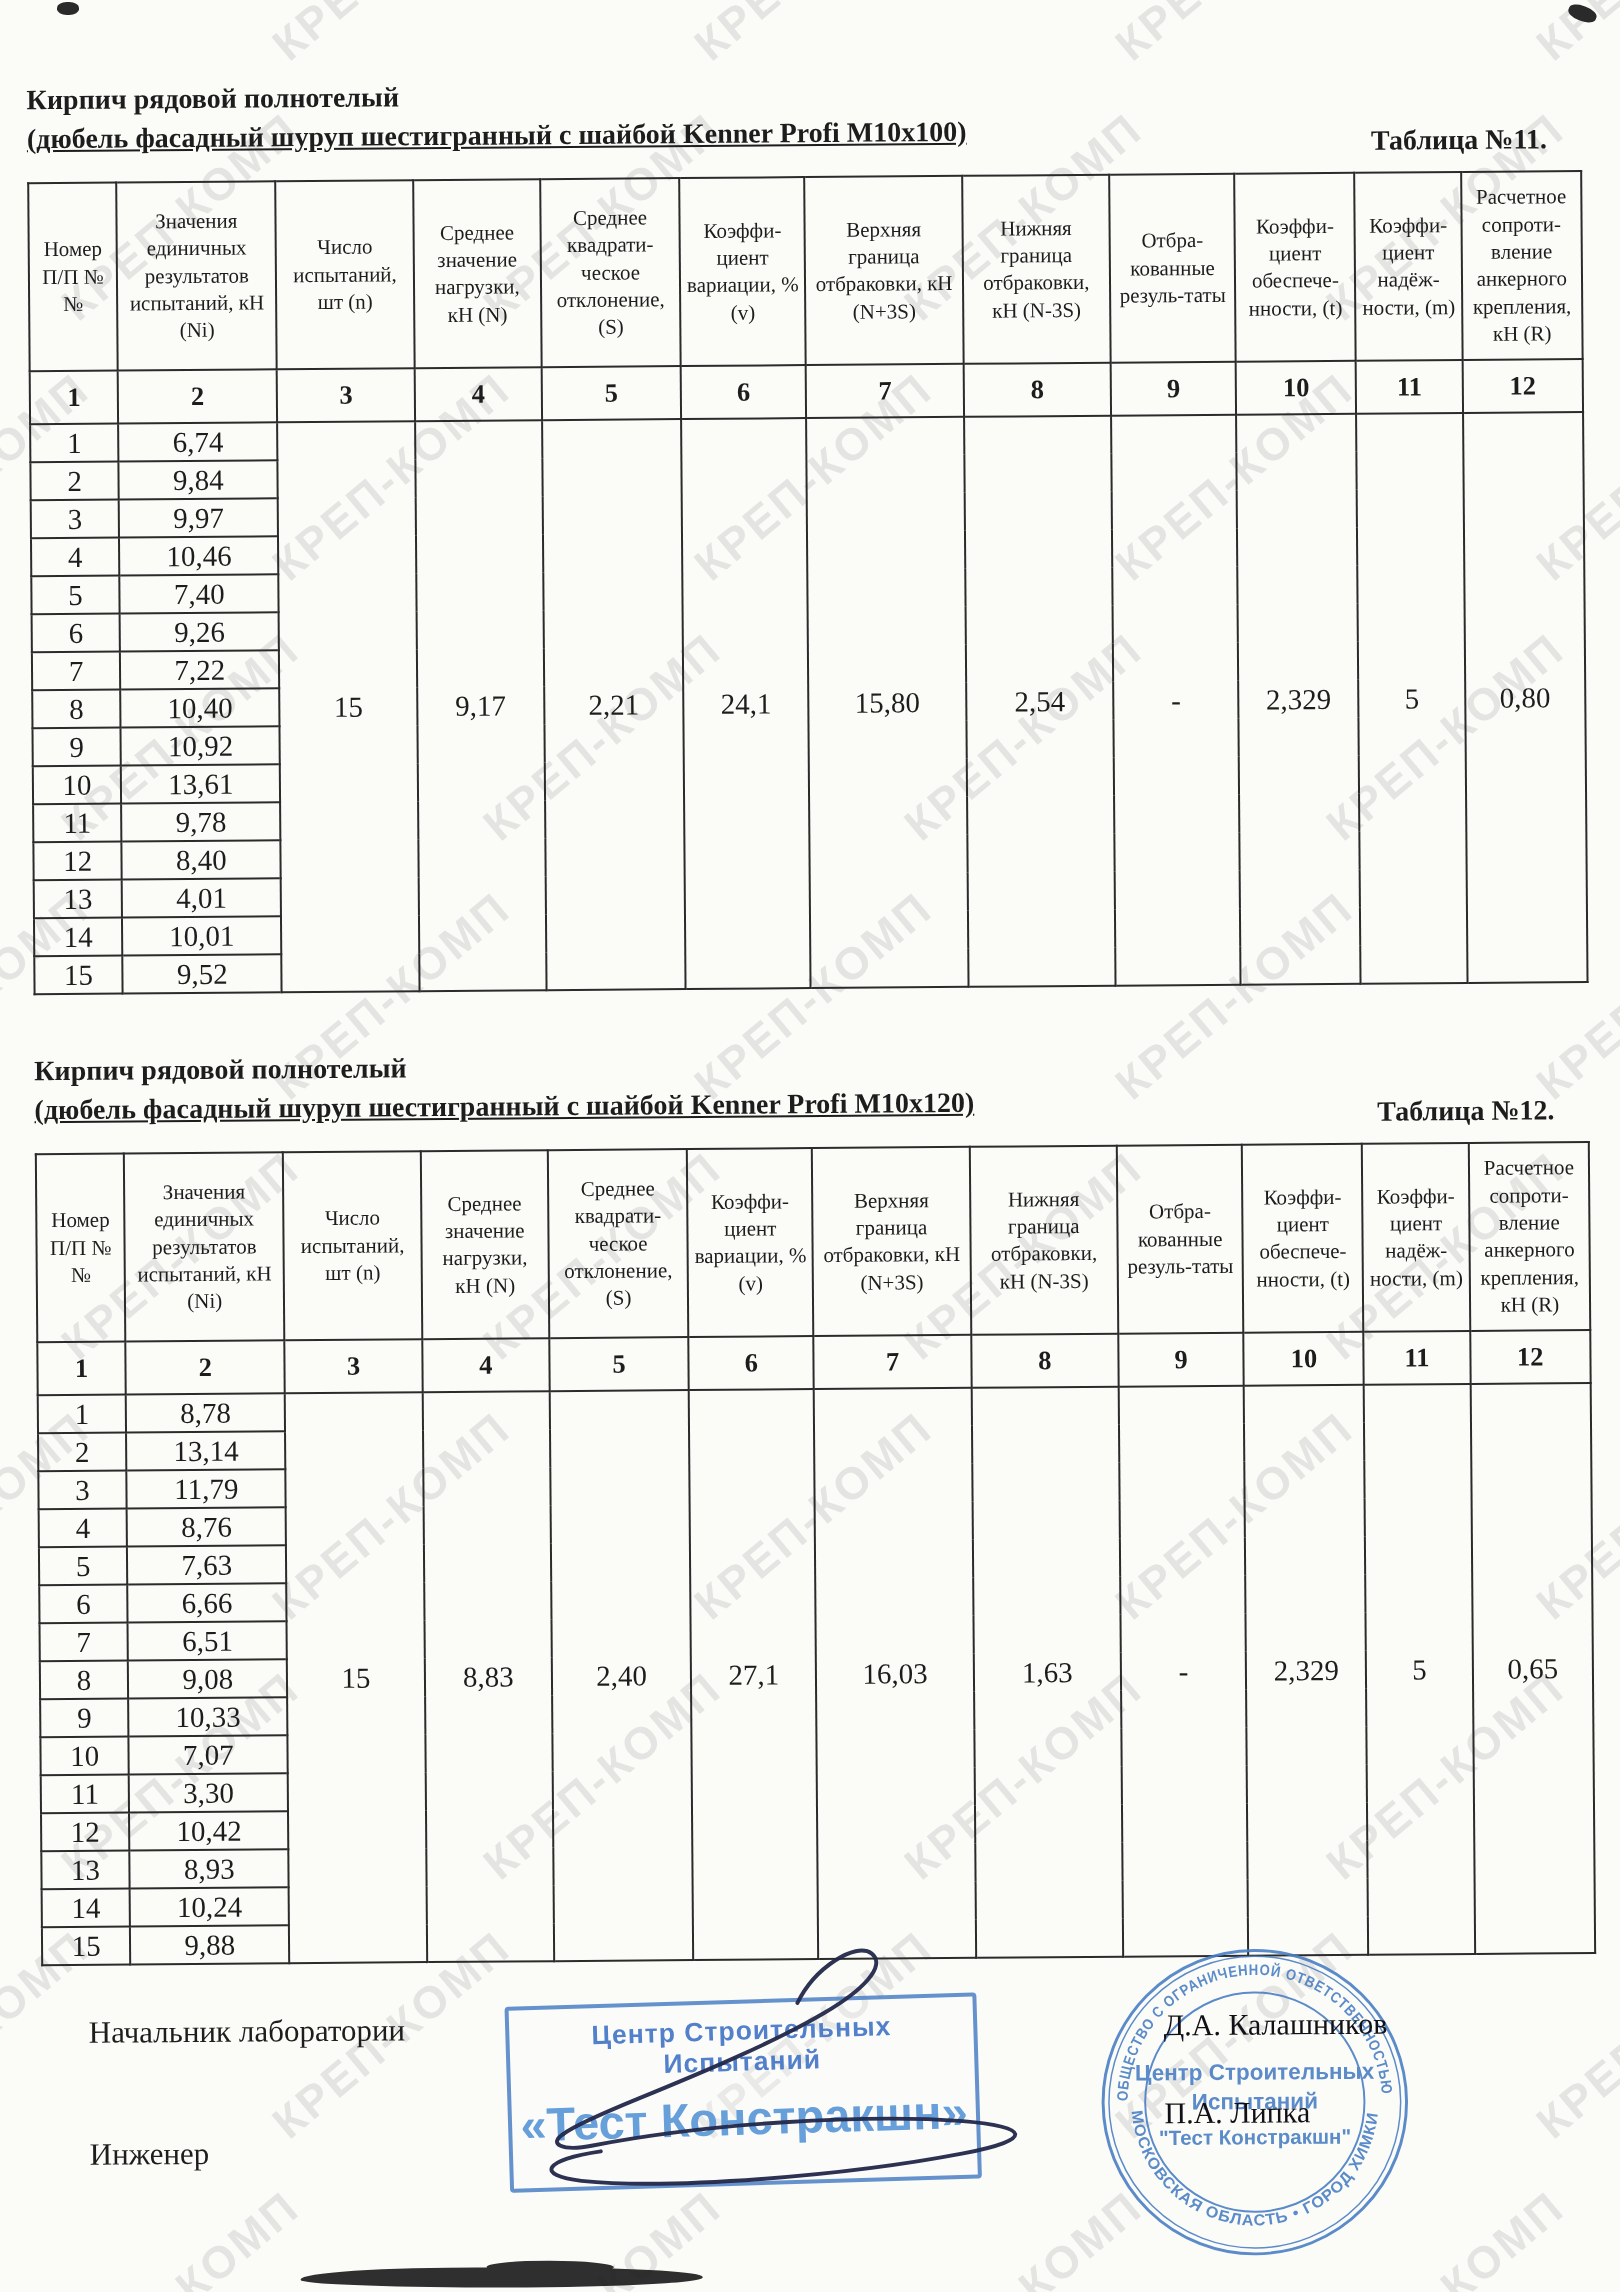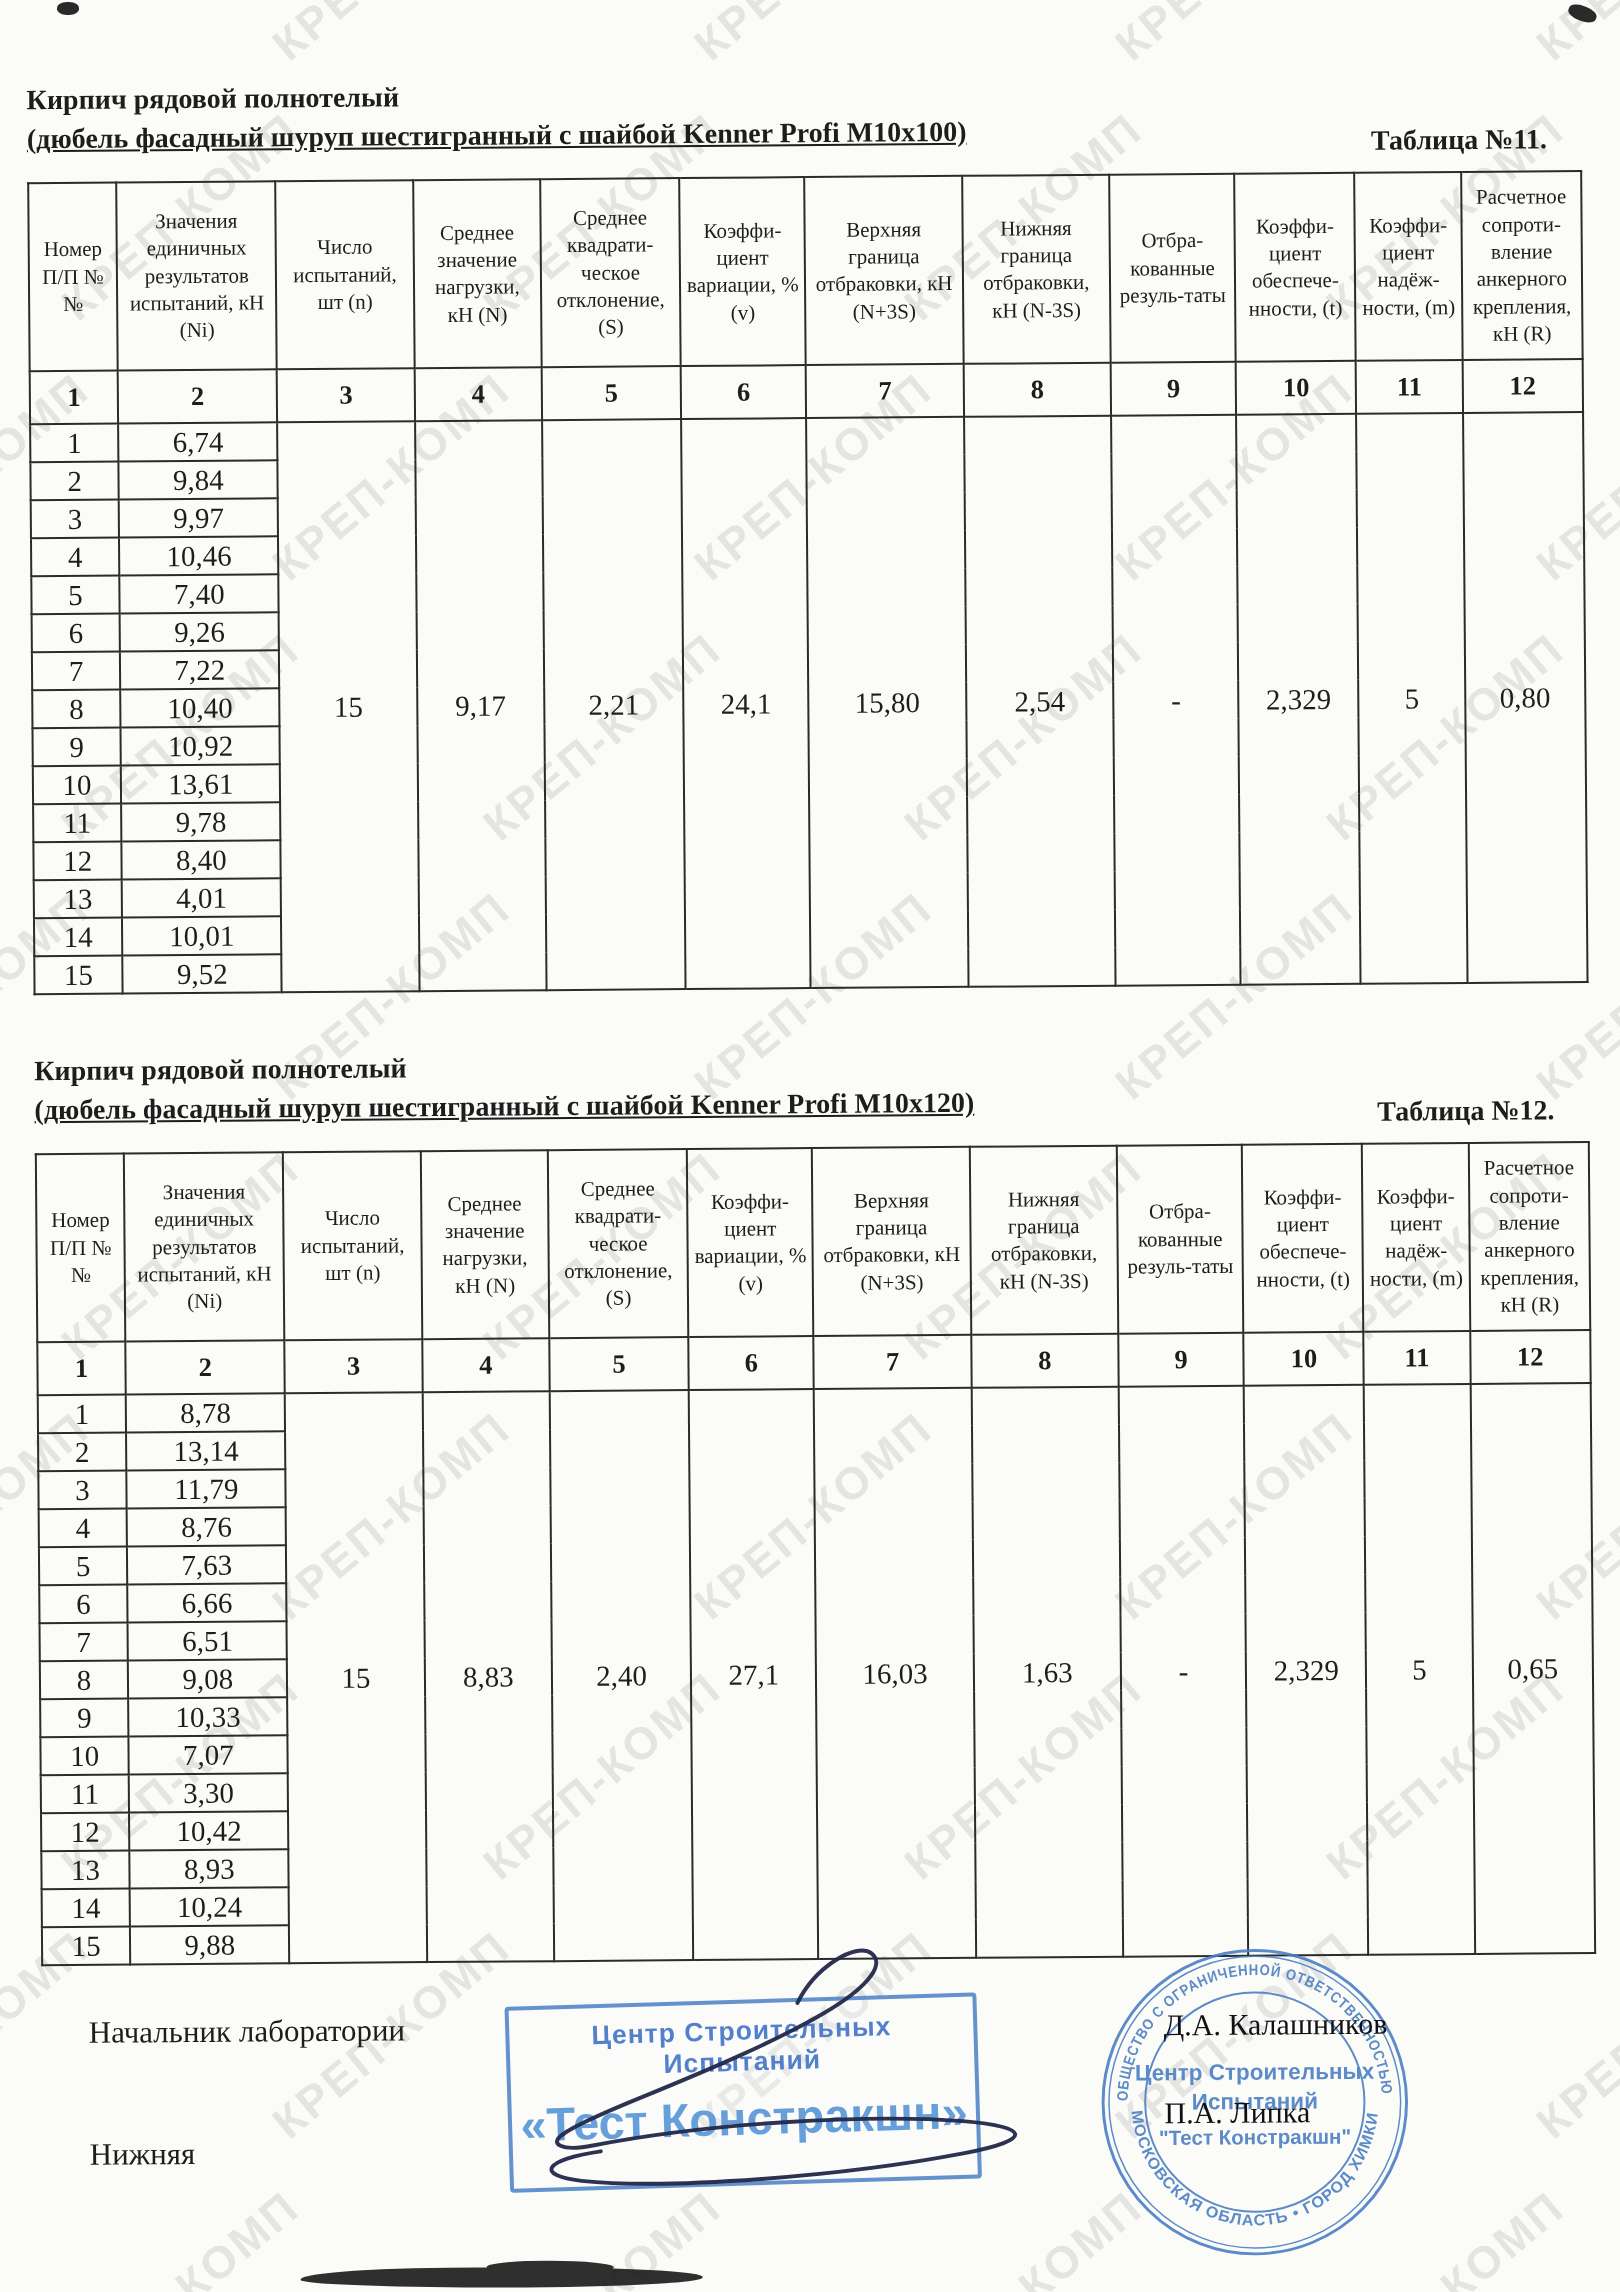--- a/index.html
+++ b/index.html
@@ -367,21 +367,21 @@
             </tr>
             <tr>
               <td>15</td>
               <td>9,88</td>
             </tr>
           </tbody>
       </table>
     </div>
 
     <div class="sign-label lab">Начальник лаборатории</div>
-    <div class="sign-label eng">Нижняя</div>
+    <div class="sign-label eng">Инженер</div>
 
     <div class="rect-stamp">
       <div class="rs-line1">Центр Строительных Испытаний</div>
       <div class="rs-line2">«Тест Констракшн»</div>
     </div>
 
     <svg class="sig" viewBox="0 0 600 290">
       <g fill="none" stroke="#23284a" stroke-width="4" stroke-linecap="round" opacity="0.95">
         <path d="M 352 64 C 370 28 412 2 428 14 C 444 27 418 52 380 74 C 330 103 260 132 190 160 C 150 176 120 190 112 196"></path>
         <path d="M 112 196 C 96 206 110 214 142 208 C 260 186 420 178 520 186 C 586 192 596 205 520 219 C 400 241 220 254 130 244 C 82 238 92 222 150 214"></path>

